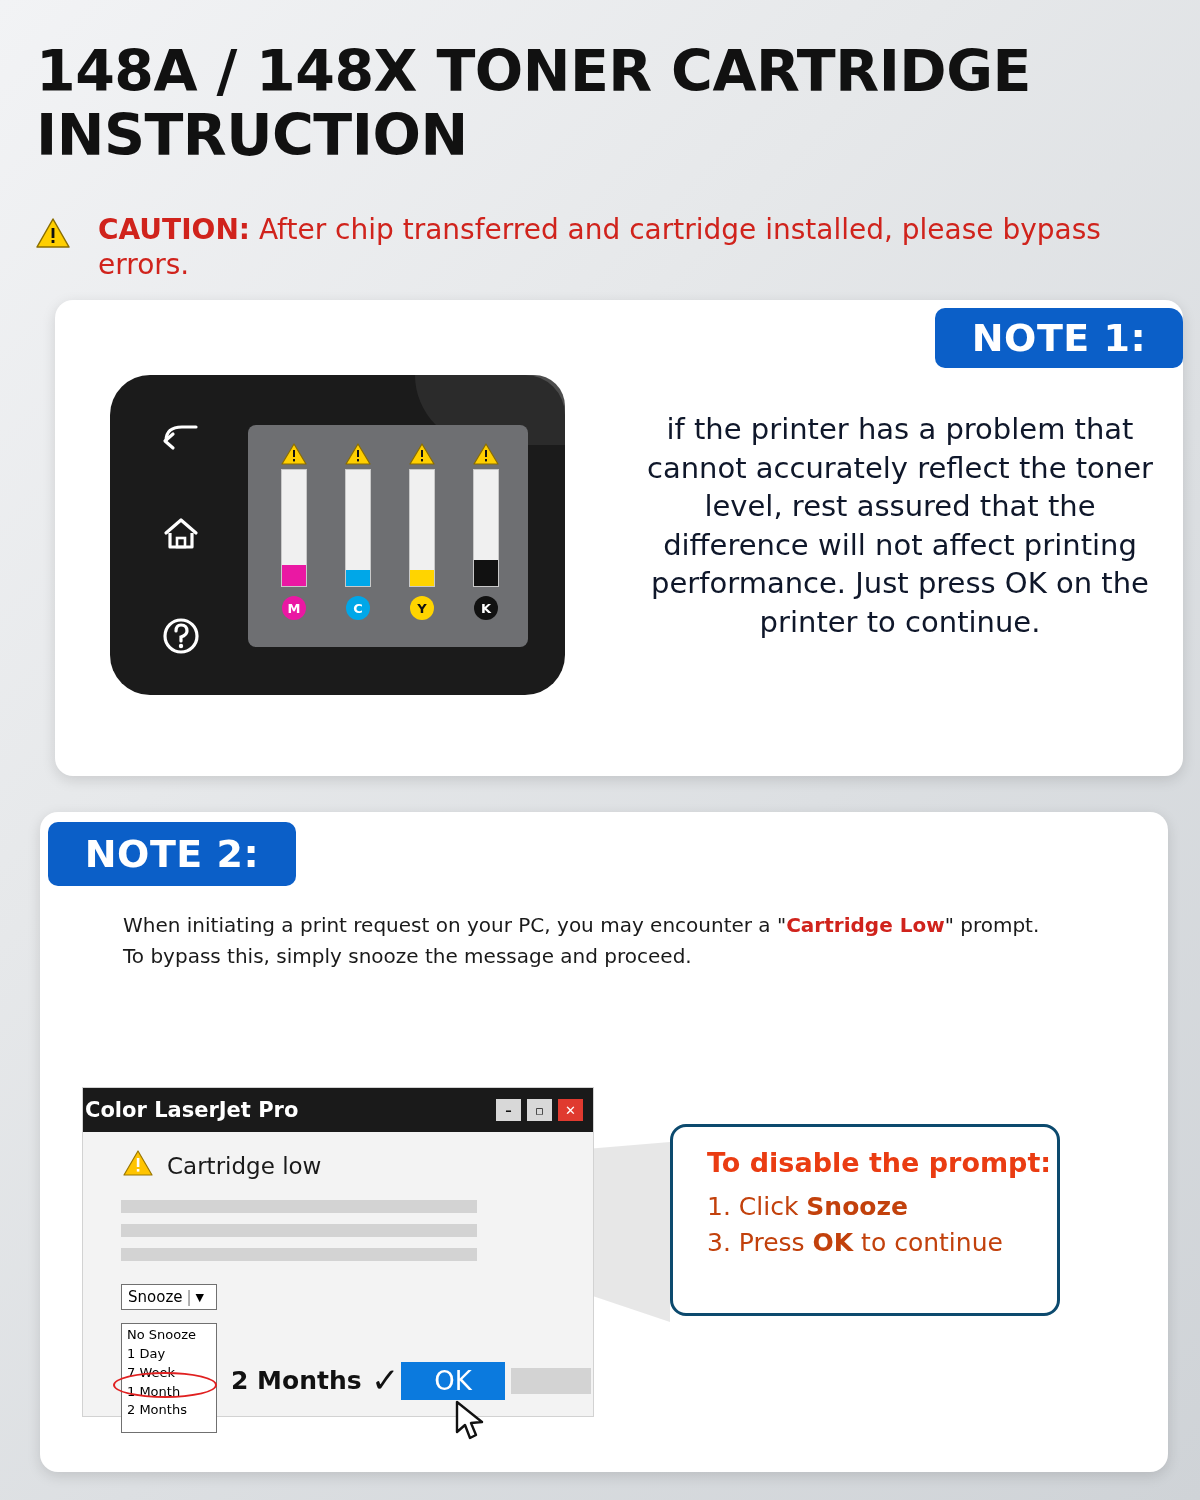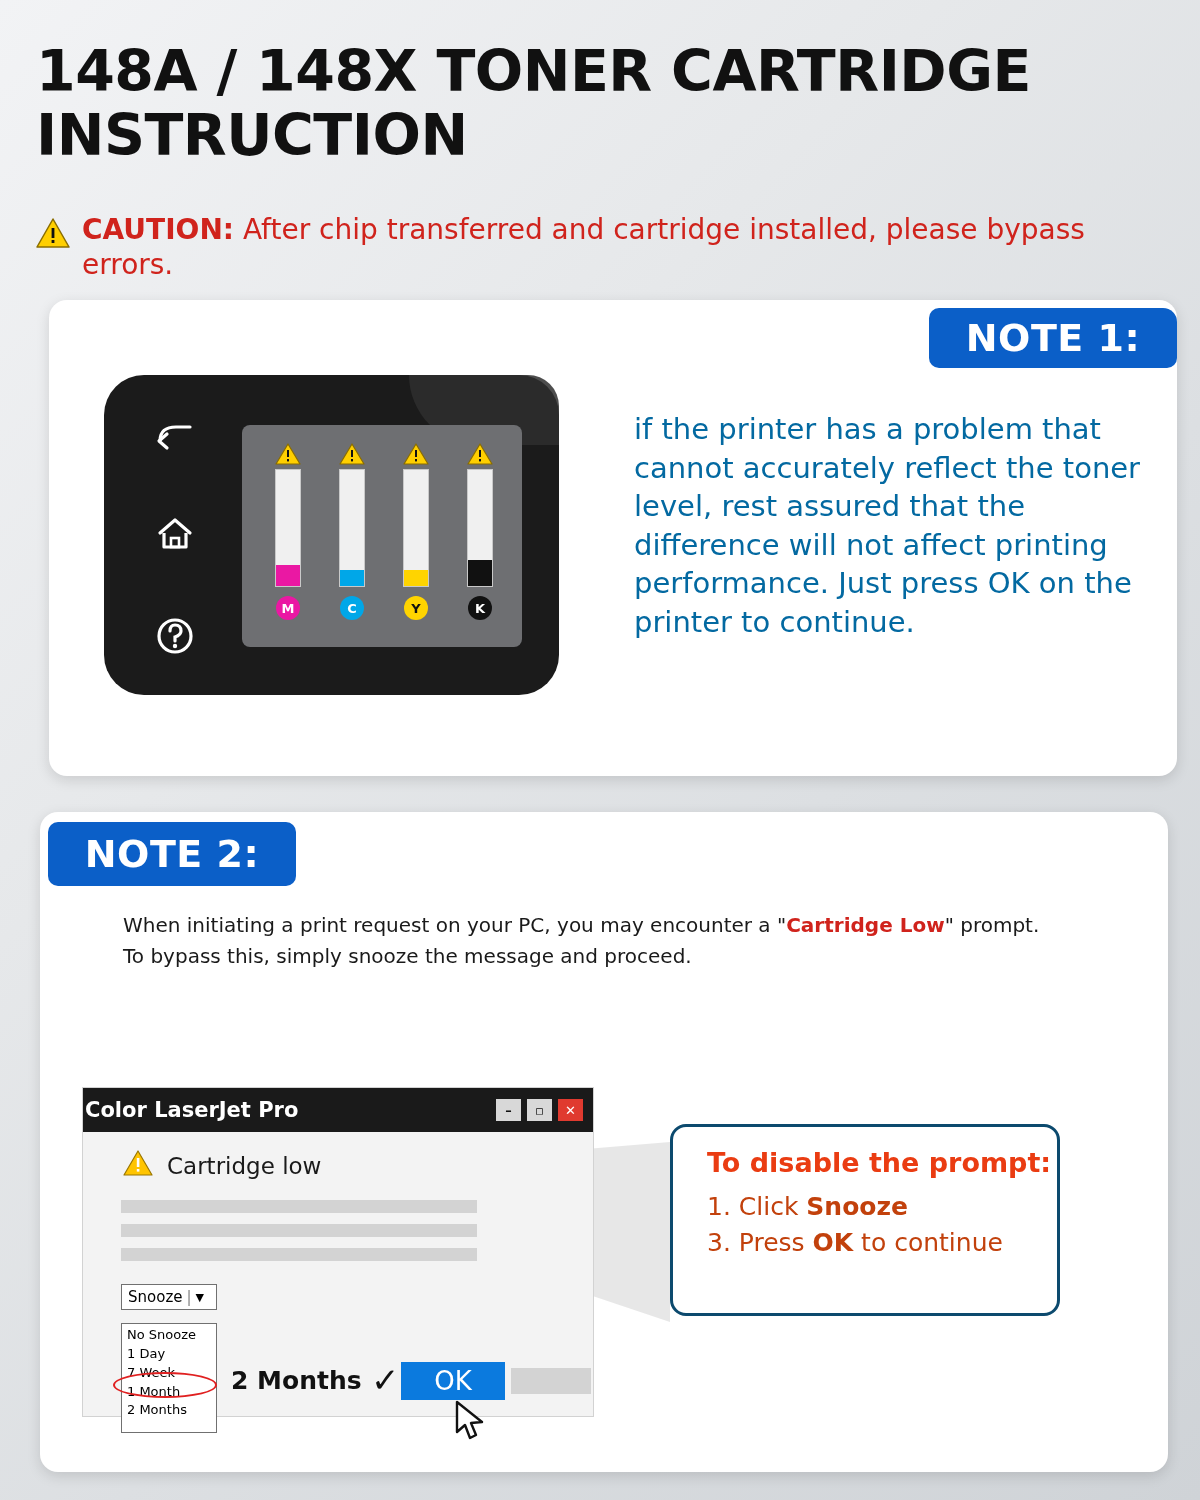--- a/index.html
+++ b/index.html
@@ -24,39 +24,39 @@
     color: #111111;
   }
 
   
   .caution-row {
     position: absolute;
     left: 36px; top: 212px;
     width: 1135px;
     display: flex;
     align-items: flex-start;
-    gap: 12px;
+    gap: 28px;
   }
   .warn-tri { flex: 0 0 auto; margin-top: 6px; }
   .caution-text {
     font-size: 28px;
     line-height: 1.25;
     color: #d0231c;
   }
   .caution-text .lead { font-weight: bold; }
   .caution-text .rest { color: #d0231c; }
 
   
   .card {
     position: absolute;
     background: #ffffff;
     border-radius: 18px;
     box-shadow: 0 4px 14px rgba(0,0,0,0.13);
   }
-  #card-note1 { left: 49px; top: 300px; width: 1128px; height: 476px; }
+  #card-note1 { left: 55px; top: 300px; width: 1128px; height: 476px; text-align: center; }
   #card-note2 { left: 40px; top: 812px; width: 1128px; height: 660px; }
 
   .note-tab {
     position: absolute;
     background: #0b5fc8;
     color: #ffffff;
     font-size: 38px;
     font-weight: bold;
     letter-spacing: 0.5px;
     display: flex;
@@ -135,21 +135,21 @@
     display: flex; align-items: center; justify-content: center;
   }
 
   
   .note1-text {
     position: absolute;
     left: 585px; top: 110px;
     width: 520px;
     font-size: 29px;
     line-height: 1.33;
-    color: #0369a1;
+    color: #0f172a;
   }
 
   
   .note2-text {
     position: absolute;
     left: 83px; top: 98px;
     width: 930px;
     font-size: 20px;
     line-height: 1.55;
     color: #1a1a1a;

